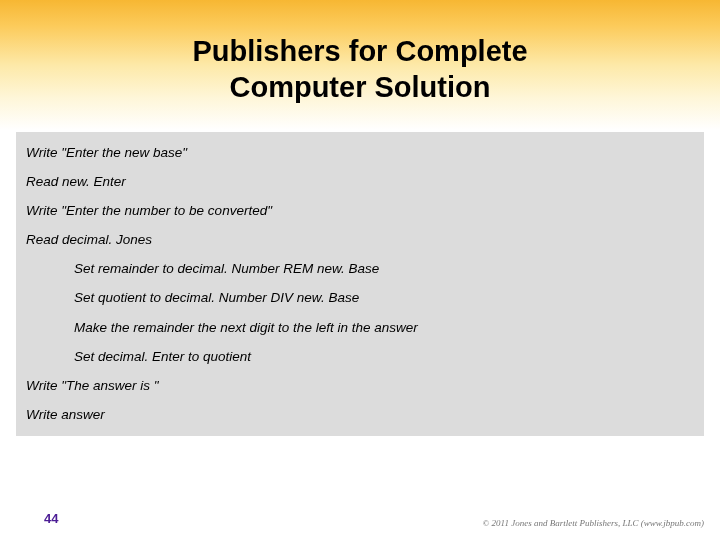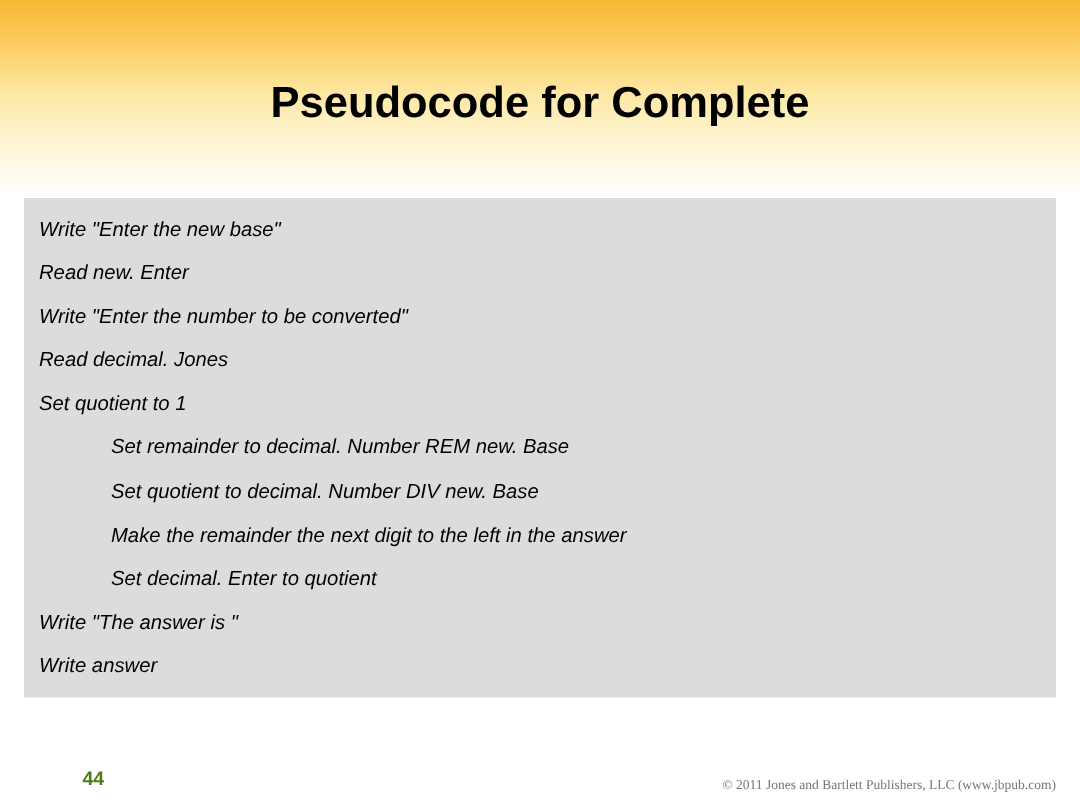--- a/index.html
+++ b/index.html
@@ -40,49 +40,50 @@
     color: #000;
     padding: 6.5px 0;
     line-height: 1.2;
   }
   .indent {
     padding-left: 48px;
   }
   .page-number {
     position: absolute;
     bottom: 14px;
-    left: 55px;
+    left: 44px;
     font-size: 13px;
     font-weight: bold;
-    color: #4d7c0f;
+    color: #4c1d95;
   }
   .copyright {
     position: absolute;
     bottom: 12px;
     right: 16px;
     font-size: 9px;
     color: #777;
     font-family: "Times New Roman", serif;
+    font-style: italic;
   }
 </style>
 </head>
 <body>
 
 <div class="header">
   <div class="title">
-    <span>Pseudocode for Complete</span><br>
+    <span>Publishers for Complete</span><br>
+    <span>Computer Solution</span>
   </div>
 </div>
 
 <div class="code-box">
   <div class="code-line">Write "Enter the new base"</div>
   <div class="code-line">Read new. Enter</div>
   <div class="code-line">Write "Enter the number to be converted"</div>
   <div class="code-line">Read decimal. Jones</div>
-  <div class="code-line">Set quotient to 1</div>
   <div class="code-line indent">Set remainder to decimal. Number REM new. Base</div>
   <div class="code-line indent">Set quotient to decimal. Number DIV new. Base</div>
   <div class="code-line indent">Make the remainder the next digit to the left in the answer</div>
   <div class="code-line indent">Set decimal. Enter to quotient</div>
   <div class="code-line">Write "The answer is "</div>
   <div class="code-line">Write answer</div>
 </div>
 
 <div class="page-number">44</div>
 <div class="copyright">© 2011 Jones and Bartlett Publishers, LLC (www.jbpub.com)</div>

